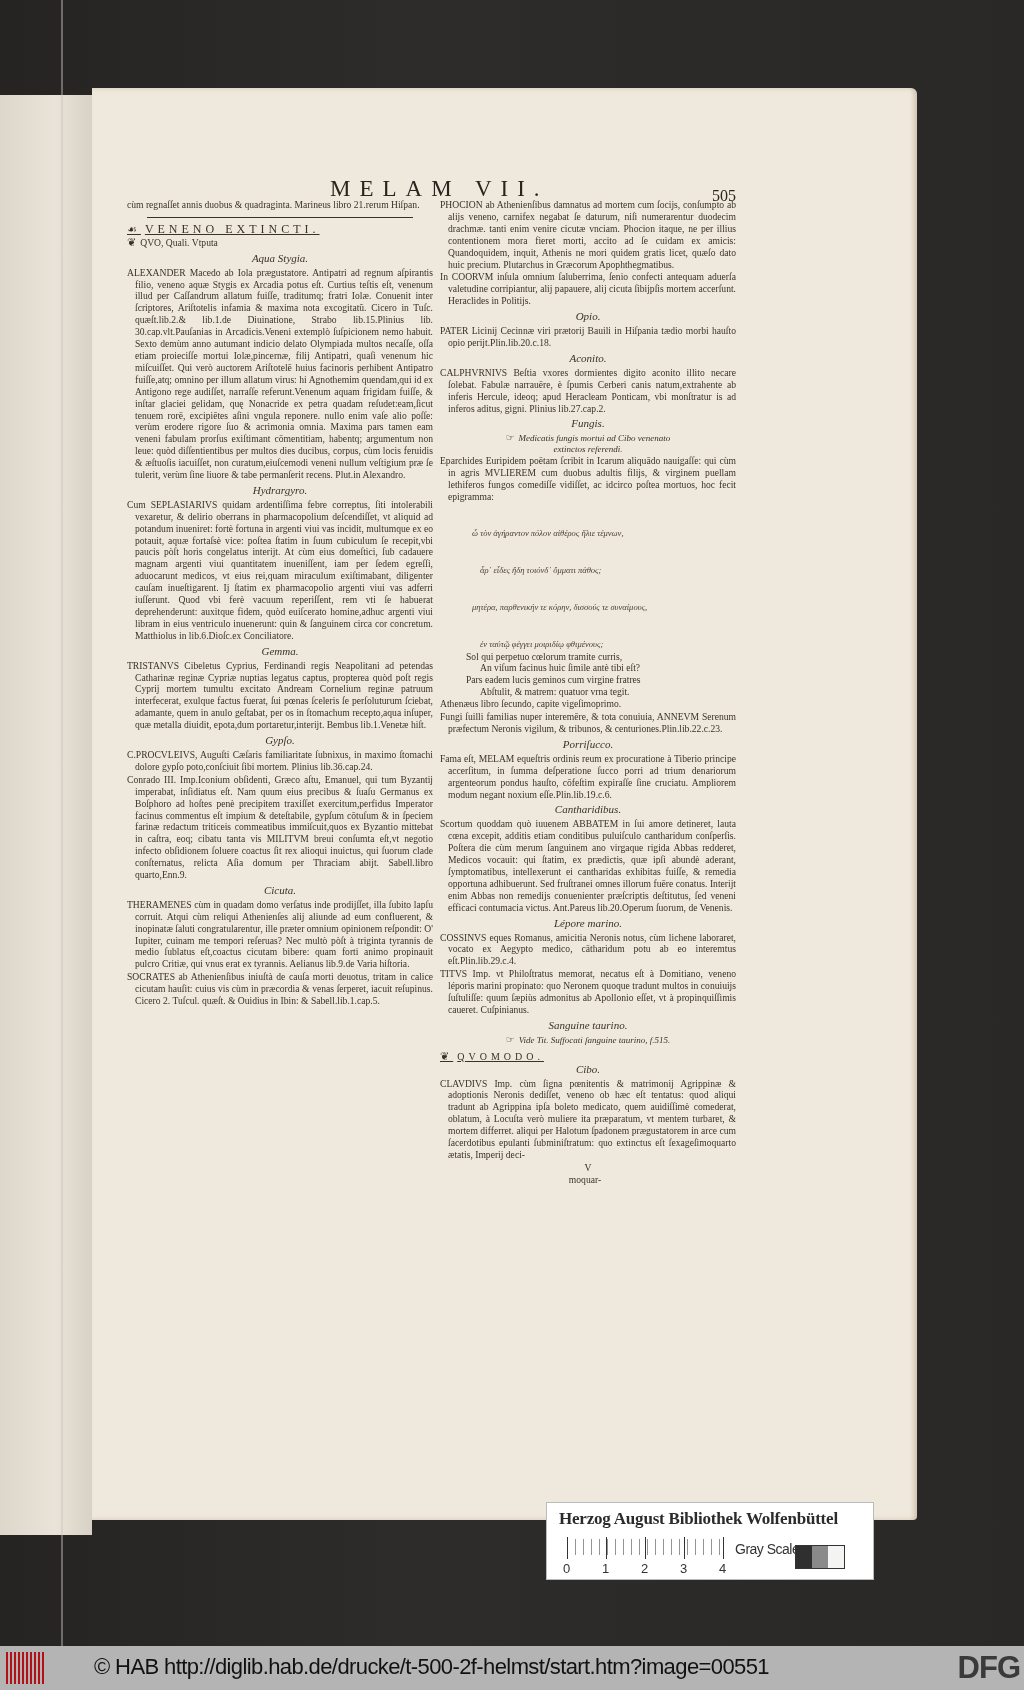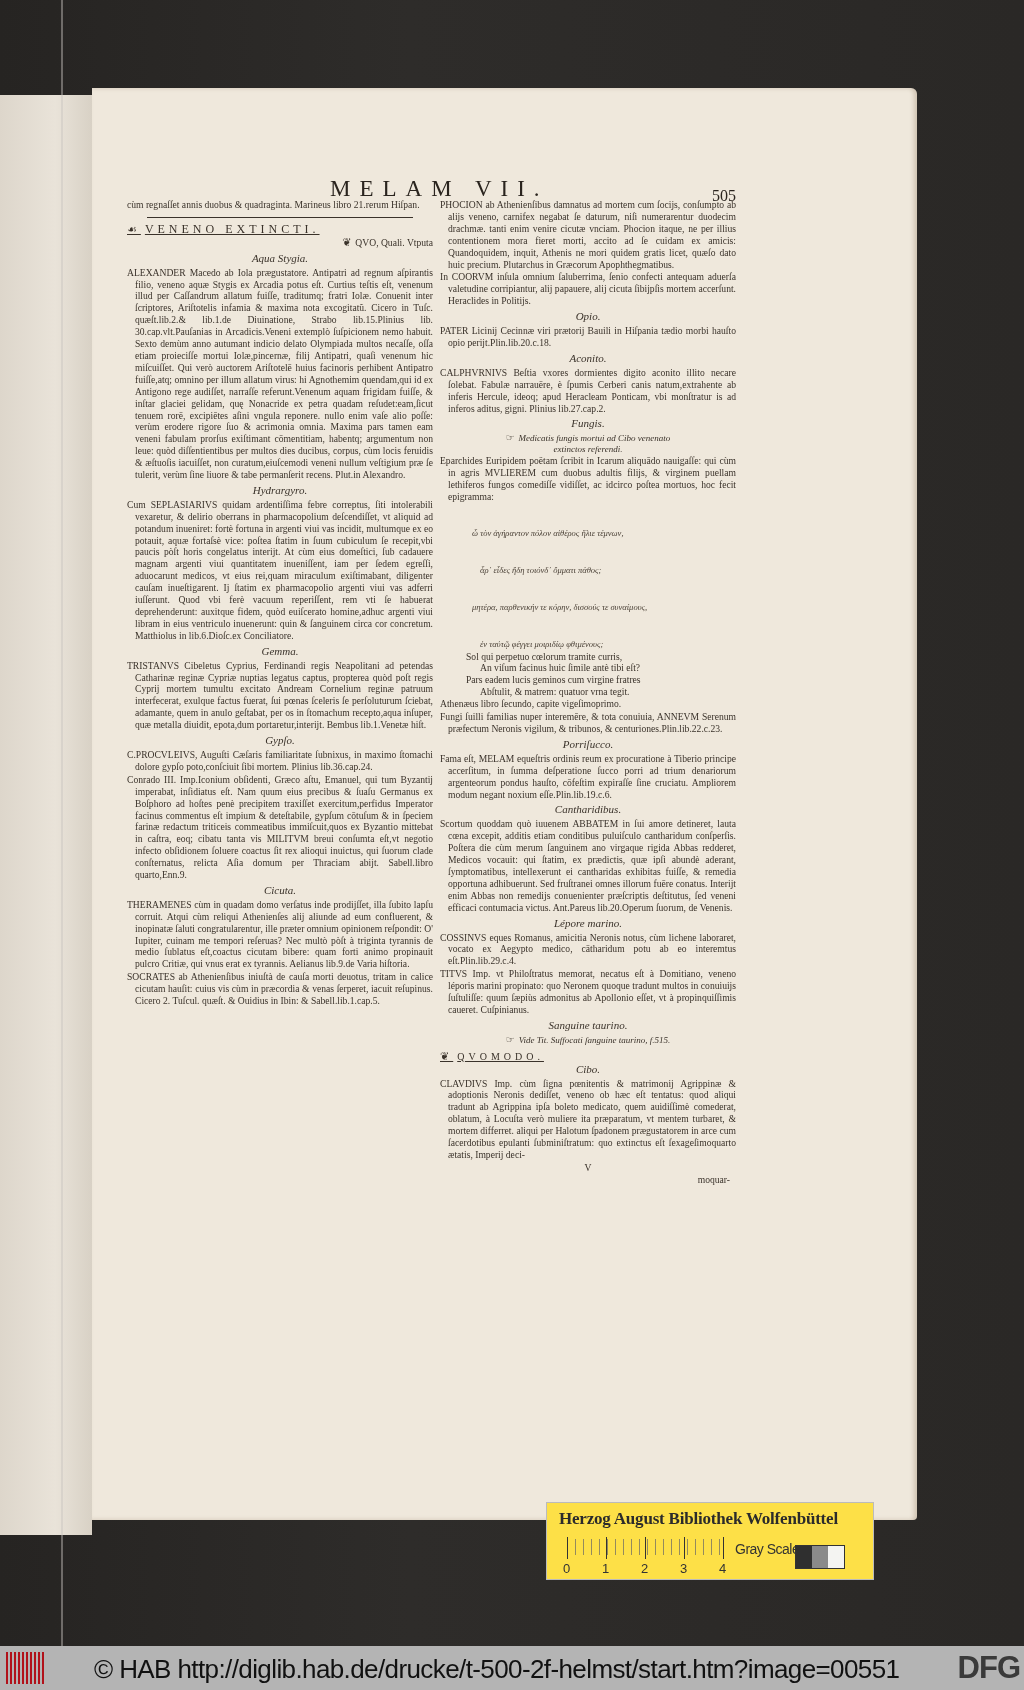--- a/index.html
+++ b/index.html
@@ -33,34 +33,34 @@
   .page-number {
     position:absolute; left:712px; top:187px; font-size:16px; color:#2a241e;
   }
   .col {
     position:absolute; font-size:9.6px; line-height:11.9px; color:#3a322a;
     text-align:justify;
   }
   .col.left { left:127px; top:199px; width:306px; }
   .col.right { left:440px; top:199px; width:296px; }
   .col p { margin:0 0 1px 0; text-indent:0; padding-left:8px; text-indent:-8px; }
-  .col .center { text-align:right; padding-left:0; text-indent:0; }
+  .col .center { text-align:left; padding-left:0; text-indent:0; }
   .heading-ital { font-style:italic; text-align:center; font-size:11px; margin:4px 0 2px 0; }
   .section-title { text-align:left; font-size:12px; letter-spacing:4px; margin:5px 0 1px;text-decoration:underline; }
   .rule { border-top:1px solid #3a322a; margin:6px 20px 6px 20px; }
   .note { font-style:italic; text-align:center; font-size:9px; line-height:11px; }
   .greek { font-style:italic; font-size:8.5px; padding-left:32px; color:#4a4036;margin-top:25px; }
   .verse { padding-left:26px; }
   .verse2 { padding-left:40px; }
-  .catchword { text-align:right; padding-right:6px; }
+  .catchword { text-align:center; padding-right:6px; }
   .sig { text-align:center; }
 
   .label-card {
     position:absolute; left:546px; top:1502px; width:326px; height:76px;
-    background:#fde047; border:1px solid #bbb;
+    background:#ffffff; border:1px solid #bbb;
     font-family:"Liberation Serif", serif;
   }
   .label-title { position:absolute; left:12px; top:6px; font-size:17px; font-weight:bold; color:#2b2b2b; letter-spacing:-0.2px; }
   .ruler { position:absolute; left:20px; top:36px; width:160px; height:26px; }
   .ruler-ticks {
     position:absolute; left:0; top:0; width:160px; height:16px;
     background:repeating-linear-gradient(90deg,#666 0 1px,transparent 1px 8px);
     opacity:0.7;
   }
   .ruler-major {
@@ -74,21 +74,21 @@
   .footer {
     position:absolute; left:0; top:1646px; width:1024px; height:44px;
     background:#b4b4b4;
   }
   .footer-logo {
     position:absolute; left:6px; top:6px; width:40px; height:32px;
     background:repeating-linear-gradient(90deg,#b1121a 0 2px,transparent 2px 4px);
   }
   .footer-text {
     position:absolute; left:94px; top:8px; font-family:"Liberation Sans", sans-serif;
-    font-size:26px; color:#111; letter-spacing:-0.6px;
+    font-size:22px; color:#111; letter-spacing:-0.6px;
   }
   .footer-dfg {
     position:absolute; right:4px; top:4px; font-family:"Liberation Sans", sans-serif;
     font-size:31px; font-weight:bold; color:#3a3a3a; letter-spacing:-1px;
   }
   .hand-icon { font-style:normal; font-size:10px; margin-right:4px; }
   .fleuron { font-size:11px; margin-right:4px; }
 </style>
 </head>
 <body>

